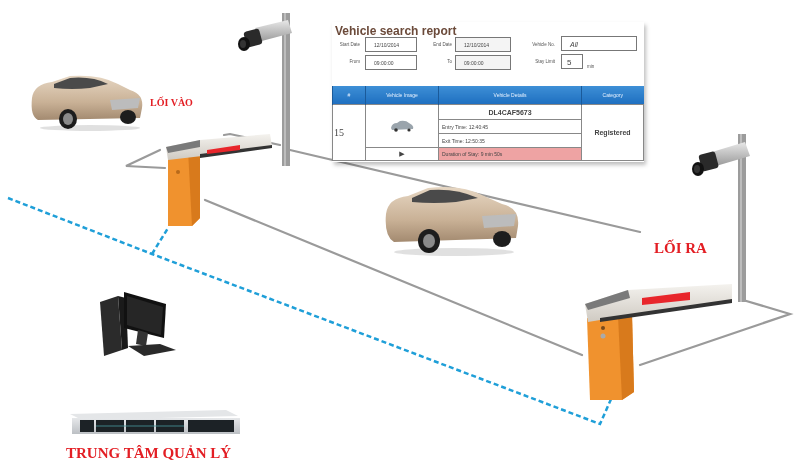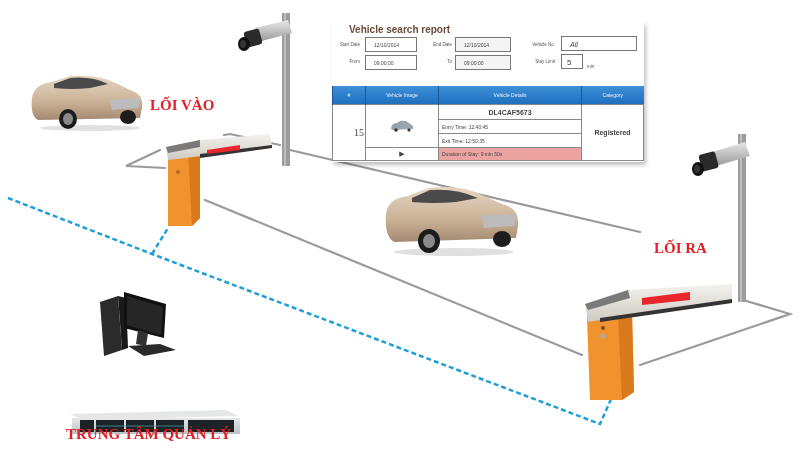--- a/index.html
+++ b/index.html
@@ -3,28 +3,28 @@
 <meta charset="utf-8">
 <style>
   html, body { margin: 0; padding: 0; background: #ffffff; }
   body { width: 800px; height: 466px; position: relative; overflow: hidden; font-family: "Liberation Sans", sans-serif; }
   #scene { position: absolute; left: 0; top: 0; width: 800px; height: 466px; }
   .label { position: absolute; font-family: "Liberation Serif", serif; font-weight: bold; color: #e31e24; white-space: nowrap; }
 
   
   #report { position: absolute; left: 332px; top: 22px; width: 312px; height: 140px; background: #ffffff;
             box-shadow: 2px 3px 4px rgba(0,0,0,0.25); }
-  #report .rtitle { position: absolute; left: 17px; top: 2px; font-size: 10px; font-weight: bold; color: #6b4a3a; font-family: "Liberation Sans", sans-serif; }
+  #report .rtitle { position: absolute; left: 3px; top: 2px; font-size: 12px; font-weight: bold; color: #6b4a3a; font-family: "Liberation Sans", sans-serif; }
   .flabel { position: absolute; font-size: 4.5px; color: #555; text-align: right; width: 30px; }
   .field { position: absolute; height: 15px; border: 1px solid #777; background: #fff; font-size: 5px; color: #444; line-height: 15px; padding-left: 8px; box-sizing: border-box; }
   .field.shade { background: #f4f4f4; }
   #rtable { position: absolute; left: 0; top: 64px; width: 312px; border-collapse: collapse; font-size: 5px; }
   #rtable th { background: linear-gradient(#3d8fd6, #1f6fc0); color: #e8f2ff; font-weight: normal; height: 16px; border-left: 1px solid #1a5a9a; font-size: 5px; }
   #rtable td { border: 1px solid #888; color: #444; }
-  .cell-no { text-align: right; font-size: 10px; font-family: "Liberation Serif", serif; color: #333; width: 30px; }
+  .cell-no { text-align: left; font-size: 10px; font-family: "Liberation Serif", serif; color: #333; width: 30px; }
   .cell-plate { text-align: center; font-weight: bold; font-size: 7px; color: #222; height: 12px; }
   .cell-line { padding-left: 3px; height: 11px; font-size: 5px; }
   .cell-dur { background: #eea3a3; color: #9a2b2b; padding-left: 3px; font-size: 5px; height: 10px; }
   .cell-cat { text-align: center; font-size: 7px; color: #5a4a40; font-weight: bold; }
   .play-btn { text-align: center; font-size: 7px; color: #111; height: 10px; }
 </style>
 </head>
 <body>
 
 <svg id="scene" viewBox="0 0 800 466" xmlns="http://www.w3.org/2000/svg">
@@ -138,23 +138,23 @@
     <rect x="6" y="12" width="168" height="16" fill="url(#serverFace)"></rect>
     <rect x="14" y="14" width="14" height="12" fill="#1c2226"></rect>
     <rect x="30" y="14" width="28" height="12" fill="#1c2226"></rect>
     <rect x="60" y="14" width="28" height="12" fill="#1c2226"></rect>
     <rect x="90" y="14" width="28" height="12" fill="#1c2226"></rect>
     <rect x="122" y="14" width="46" height="12" fill="#1c2226"></rect>
     <line x1="30" y1="20" x2="118" y2="20" stroke="#4a9aa0" stroke-width="0.8"></line>
   </g>
 </svg>
 
-<div class="label" style="left:150px; top:97px; font-size:15px;">LỐI VÀO</div>
+<div class="label" style="left:150px; top:97px; font-size:10px;">LỐI VÀO</div>
 <div class="label" style="left:654px; top:240px; font-size:15px;text-align:right;">LỐI RA</div>
-<div class="label" style="left:66px; top:426px; font-size:15px;text-align:center;">TRUNG TÂM QUẢN LÝ</div>
+<div class="label" style="left:66px; top:445px; font-size:15px;text-align:center;">TRUNG TÂM QUẢN LÝ</div>
 
 <div id="report">
   <div class="rtitle">Vehicle search report</div>
 
   <div class="flabel" style="left:-2px; top:20px;">Start Date</div>
   <div class="field" style="left:33px; top:15px; width:52px;">12/10/2014</div>
   <div class="flabel" style="left:-2px; top:37px;">From</div>
   <div class="field" style="left:33px; top:33px; width:52px;">09:00:00</div>
 
   <div class="flabel" style="left:90px; top:20px;">End Date</div>

